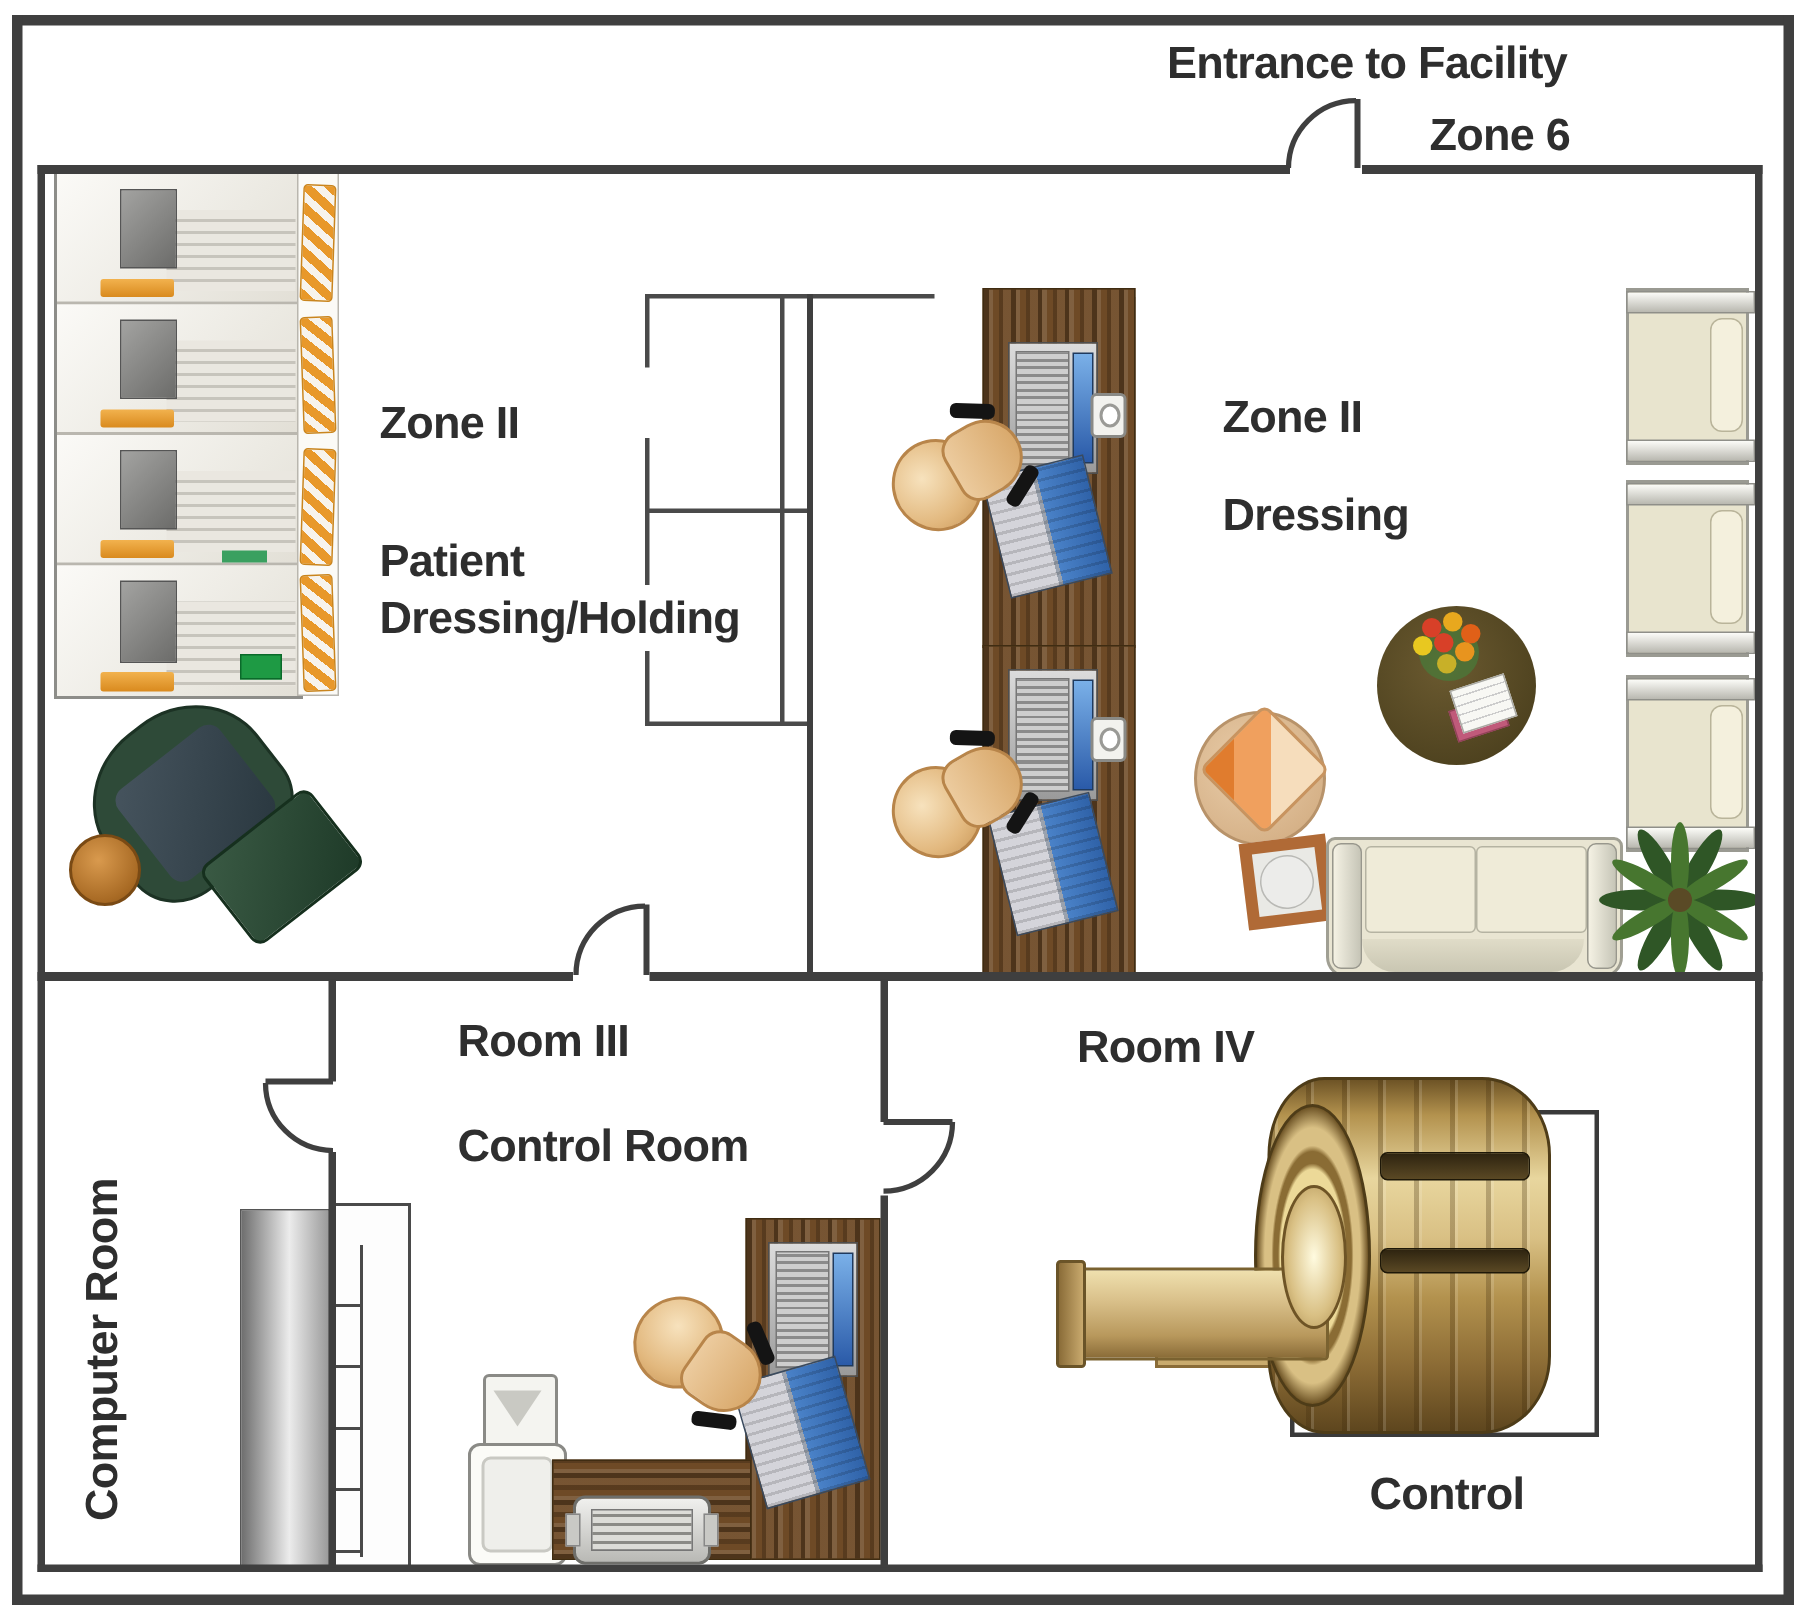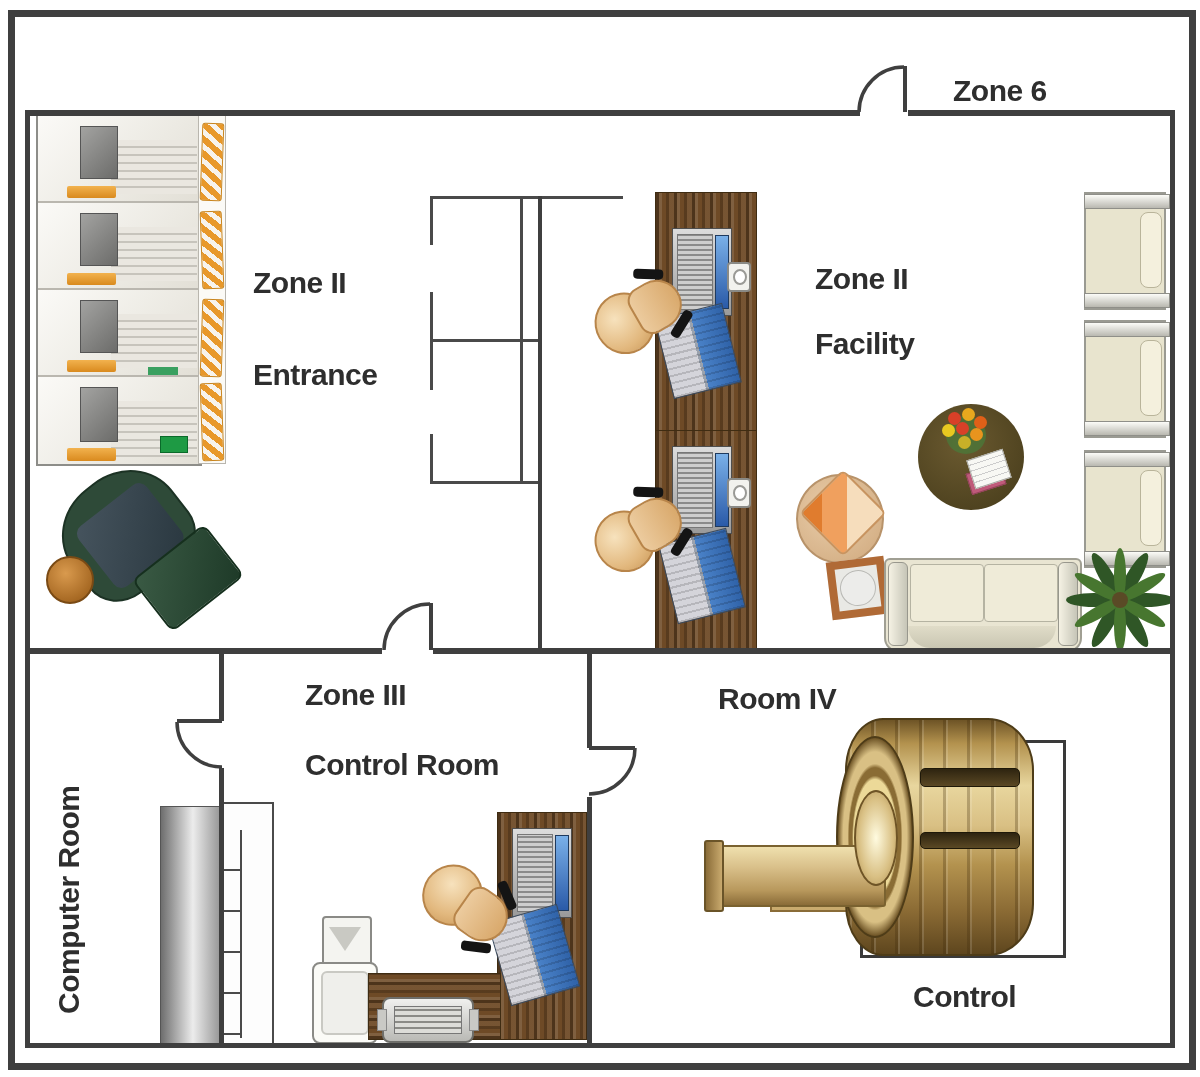--- a/index.html
+++ b/index.html
@@ -201,26 +201,28 @@
 
   <div class="wall" style="left:429px; top:603px; width:4px; height:47px;"></div>
 
   <svg class="arcs" width="1200" height="1077" viewBox="0 0 1200 1077">
     <path d="M 904 67 A 45 45 0 0 0 859 112"></path>
     <path d="M 430 604 A 46 46 0 0 0 384 650"></path>
     <path d="M 177 722 A 45 45 0 0 0 222 767"></path>
     <path d="M 635 748 A 46 46 0 0 1 589 794"></path>
   </svg>
 
+  <div class="lbl" style="left:778px; top:26px;">Entrance to Facility</div>
   <div class="lbl" style="left:953px; top:74px;">Zone 6</div>
   <div class="lbl" style="left:253px; top:266px;">Zone II</div>
-  <div class="lbl" style="left:253px; top:358px;">Entrance</div>
+  <div class="lbl" style="left:253px; top:358px;">Patient</div>
+  <div class="lbl" style="left:253px; top:396px;">Dressing/Holding</div>
   <div class="lbl" style="left:815px; top:262px;">Zone II</div>
-  <div class="lbl" style="left:815px; top:327px;">Facility</div>
-  <div class="lbl" style="left:305px; top:678px;">Zone III</div>
+  <div class="lbl" style="left:815px; top:327px;">Dressing</div>
+  <div class="lbl" style="left:305px; top:678px;">Room III</div>
   <div class="lbl" style="left:305px; top:748px;">Control Room</div>
   <div class="lbl" style="left:718px; top:682px;">Room IV</div>
   <div class="lbl" style="left:913px; top:980px;">Control</div>
   <div class="lbl lbl-vert" style="left:52px; top:752px; height:262px;">Computer Room</div>
 
   <div class="abs cubby-unit">
     <div class="cubby-row">
       <div class="shelf-lines"></div>
       <div class="locker"></div>
       <div class="orange-item"></div>

